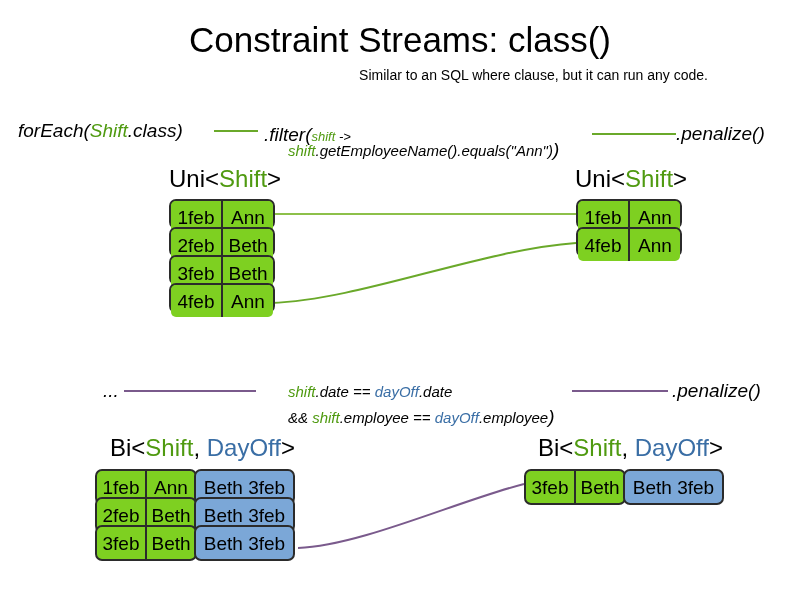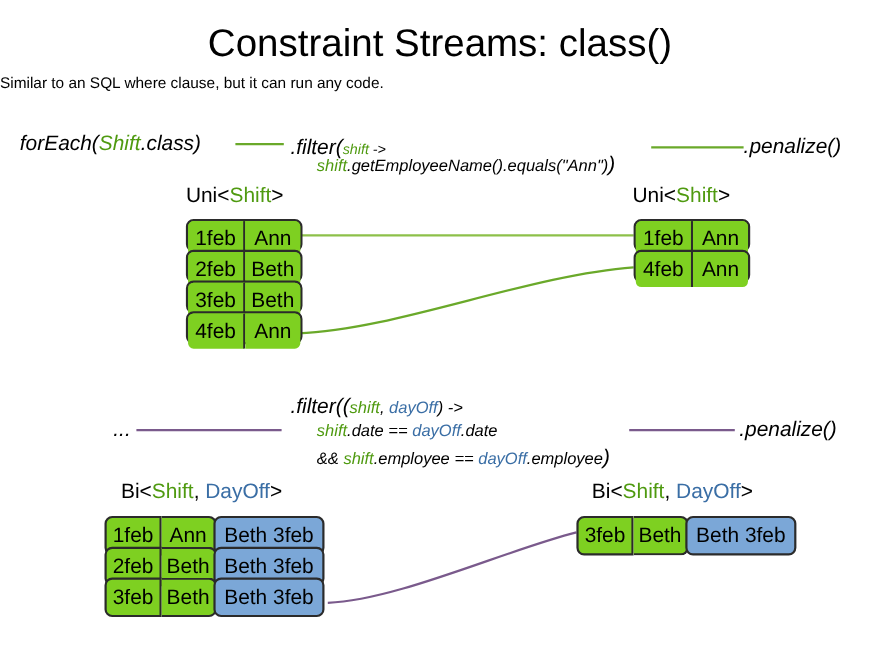--- a/index.html
+++ b/index.html
@@ -26,21 +26,21 @@
     font-size: 35px;
     line-height: 40px;
     color: #000;
     white-space: nowrap;
   }
   .subtitle {
     position: absolute;
     left: 0;
     top: 66px;
     width: 708px;
-    text-align: left;
+    text-align: right;
     font-size: 14px;
     line-height: 18px;
     color: #000;
     white-space: nowrap;
   }
   
   .txt { position: absolute; white-space: nowrap; font-style: italic; }
   .sz19 { font-size: 19px; line-height: 22px; }
   .sz15 { font-size: 15px; line-height: 18px; }
   .sz13 { font-size: 13px; line-height: 16px; }
@@ -108,21 +108,21 @@
     border-left: none;
     border-radius: 0 7px 7px 0;
   }
   .pill.bi .cell-dayoff {
     border: 2px solid #2b2b2b;
     border-radius: 7px;
     margin-left: -3px;
   }
   .stack-label {
     position: absolute;
-    font-size: 19px;
+    font-size: 24px;
     line-height: 22px;
     white-space: nowrap;
   }
 </style>
 </head>
 <body>
 
 <div id="slide">
 
   <div class="title">Constraint Streams: class()</div>
@@ -192,23 +192,20 @@
         <div class="cell cell-name" style="width: 50px;">Ann</div>
       </div>
       <div class="pill">
         <div class="cell cell-date" style="width: 52px;">4feb</div>
         <div class="cell cell-name" style="width: 50px;">Ann</div>
       </div>
     </div>
 
   <div class="txt sz19 blk" style="left:103px; top:380px;">...</div>
 
-  <div class="txt sz19" style="left:264px; top:359px;">
-    <span class="blk">.filter((</span><span class="shift-ident sz15">shift</span><span class="blk sz15">, </span><span class="dayoff-ident sz15">dayOff</span><span class="blk sz15">) -&gt;</span>
-  </div>
 
   <div class="txt sz15" style="left:288px; top:406px;">
     <span class="blk">&amp;&amp; </span><span class="shift-ident">shift</span><span class="blk">.employee == </span><span class="dayoff-ident">dayOff</span><span class="blk">.employee</span><span class="blk sz19">)</span>
   </div>
 
   <div class="txt sz15" style="left:288px; top:383px;">
     <span class="shift-ident">shift</span><span class="blk">.date == </span><span class="dayoff-ident">dayOff</span><span class="blk">.date</span>
   </div>
 
   <div class="txt sz19 blk" style="left:672px; top:380px;">.penalize()</div>

